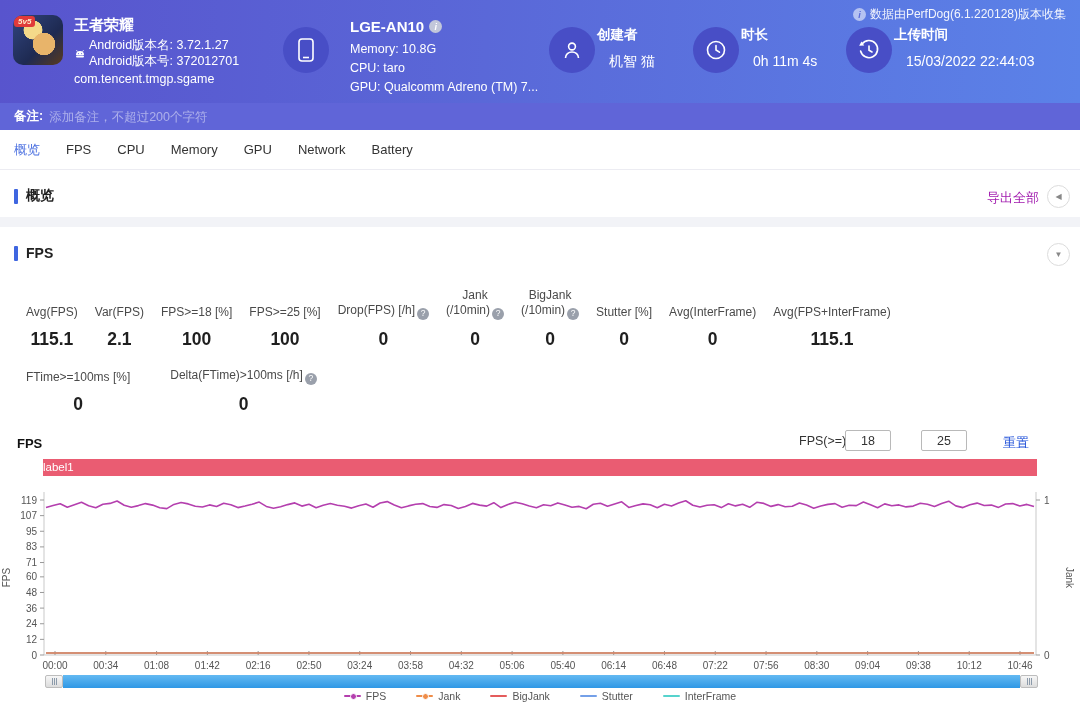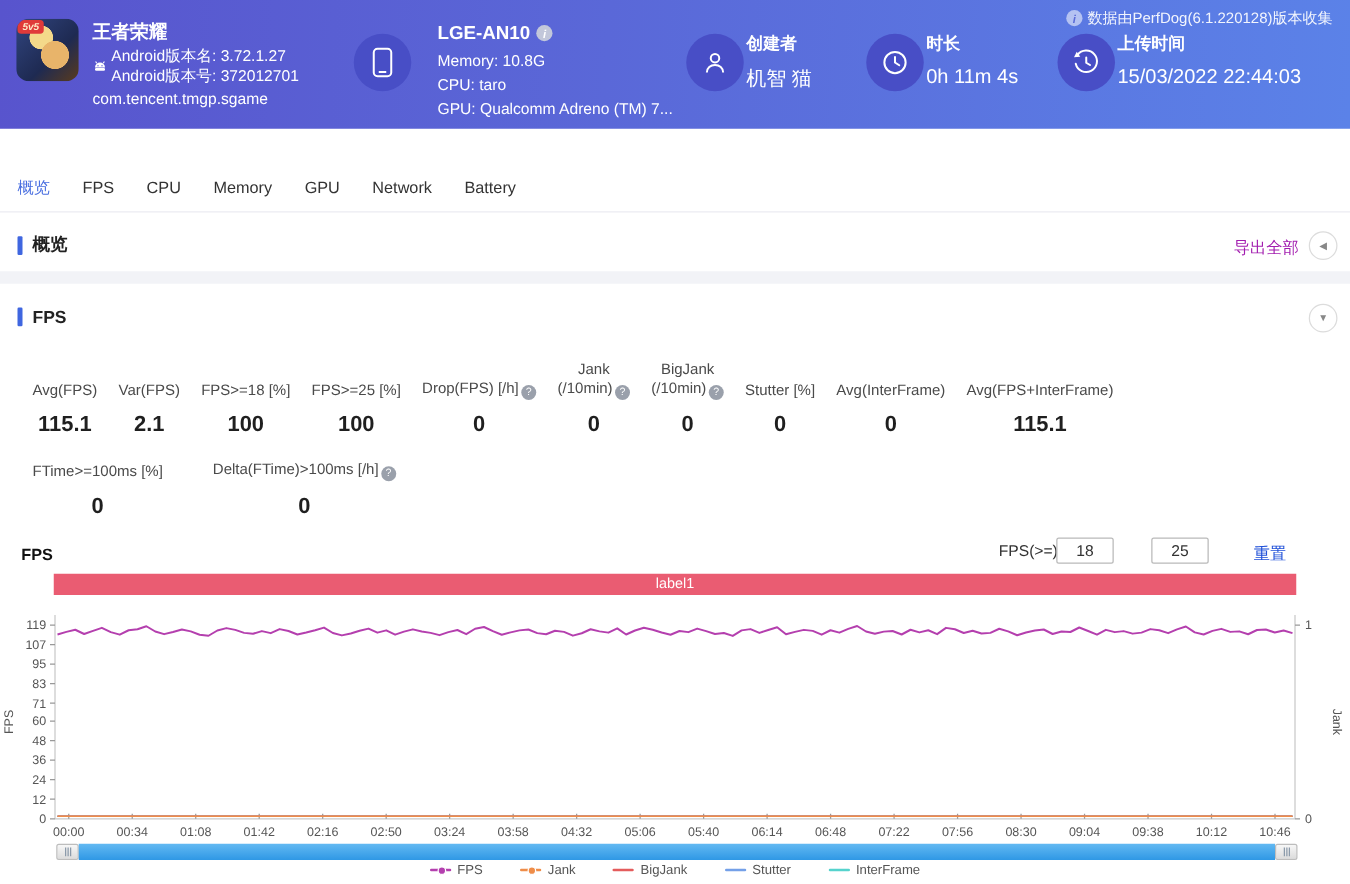--- a/index.html
+++ b/index.html
@@ -36,21 +36,21 @@
   #uploadCircle { left:846px; top:27px; }
 
   .device-name { position:absolute; left:350px; top:18px; font-size:15px; font-weight:bold;
                  display:flex; align-items:center; gap:5px; }
   .device-name .info-circle { background:#c2c7da; color:#fff; }
   .device-mem { position:absolute; left:350px; top:42px; font-size:12.5px; }
   .device-cpu { position:absolute; left:350px; top:61px; font-size:12.5px; }
   .device-gpu { position:absolute; left:350px; top:80px; font-size:12.5px; }
 
   .hlabel { position:absolute; font-size:13.5px; font-weight:bold; }
-  .hvalue { position:absolute; font-size:16px; }
+  .hvalue { position:absolute; font-size:14px;margin-left:12px; }
   #creatorLabel { left:597px; top:26px; } #creatorValue { left:597px; top:53px; }
   #durationLabel { left:741px; top:26px; } #durationValue { left:741px; top:53px; }
   #uploadLabel { left:894px; top:26px; } #uploadValue { left:894px; top:53px;text-align:right; }
 
   
   #noteBar { position:absolute; left:0; top:103px; width:1080px; height:27px; background:#6065d8;
              display:flex; align-items:center; padding-left:14px; font-size:12.5px; color:#fff; }
   #noteBar .note-label { font-weight:bold; margin-right:6px; }
   #noteInput { background:transparent; border:none; outline:none; color:#fff; font-size:12.5px; width:500px;
                font-family:"Liberation Sans","DejaVu Sans",sans-serif; }
@@ -90,21 +90,21 @@
   .chart-title { position:absolute; left:17px; top:436px; font-size:13px; font-weight:bold; color:#111; }
   .filter-label { position:absolute; left:799px; top:434px; font-size:12.5px; color:#333; }
   .thr-input { position:absolute; top:430px; width:46px; height:21px; border:1px solid #b9b9b9;
                border-radius:2px; text-align:center; font-size:12.5px; color:#333; outline:none;
                font-family:"Liberation Sans","DejaVu Sans",sans-serif; }
   #thr1 { left:845px; } #thr2 { left:895px;margin-left:26px; }
   .reset-link { position:absolute; left:1003px; top:434px; font-size:13px; color:#1d4ed8; cursor:pointer; }
 
   
   #banner { position:absolute; left:43px; top:459px; width:994px; height:17px; color:#fff;
-            font-size:11.5px; text-align:center; line-height:17px; }
+            font-size:11.5px; text-align:left; line-height:17px; }
   #chartSvg { position:absolute; left:0; top:480px; }
 
   
   #scrollbar { position:absolute; left:45px; top:675px; width:993px; height:13px; display:flex; }
   .scroll-handle { width:18px; height:13px; background:linear-gradient(180deg,#f7f7f7,#dcdcdc);
                    border:1px solid #bdbdbd; border-radius:2px; display:flex; align-items:center;
                    justify-content:center; gap:1px; cursor:ew-resize; }
   .scroll-handle i { display:block; width:1px; height:7px; background:#8b9aaa; }
   .scroll-track { flex:1; background:linear-gradient(180deg,#63b9f2,#2f98e5); cursor:pointer; }
 
@@ -181,20 +181,24 @@
       <svg width="24" height="24" viewBox="0 0 24 24">
           <path d="M5 6a8.6 8.6 0 1 1-1.4 7" fill="none" stroke="#fff" stroke-width="1.6" stroke-linecap="round"></path>
           <polygon points="2.2,7.8 7.2,7.4 4.4,3.4" fill="#fff"></polygon>
           <path d="M12 8v4.2l3 1.8" fill="none" stroke="#fff" stroke-width="1.6" stroke-linecap="round"></path>
         </svg>
     </div>
     <div class="hlabel" id="uploadLabel">上传时间</div>
     <div class="hvalue" id="uploadValue">15/03/2022 22:44:03</div>
   </div>
 
+  <div id="noteBar">
+    <span class="note-label">备注:</span>
+    <input id="noteInput" placeholder="添加备注，不超过200个字符" style="">
+  </div>
 
   <div id="tabBar">
       <div class="tab active">概览</div>
       <div class="tab">FPS</div>
       <div class="tab">CPU</div>
       <div class="tab">Memory</div>
       <div class="tab">GPU</div>
       <div class="tab">Network</div>
       <div class="tab">Battery</div>
     </div>

